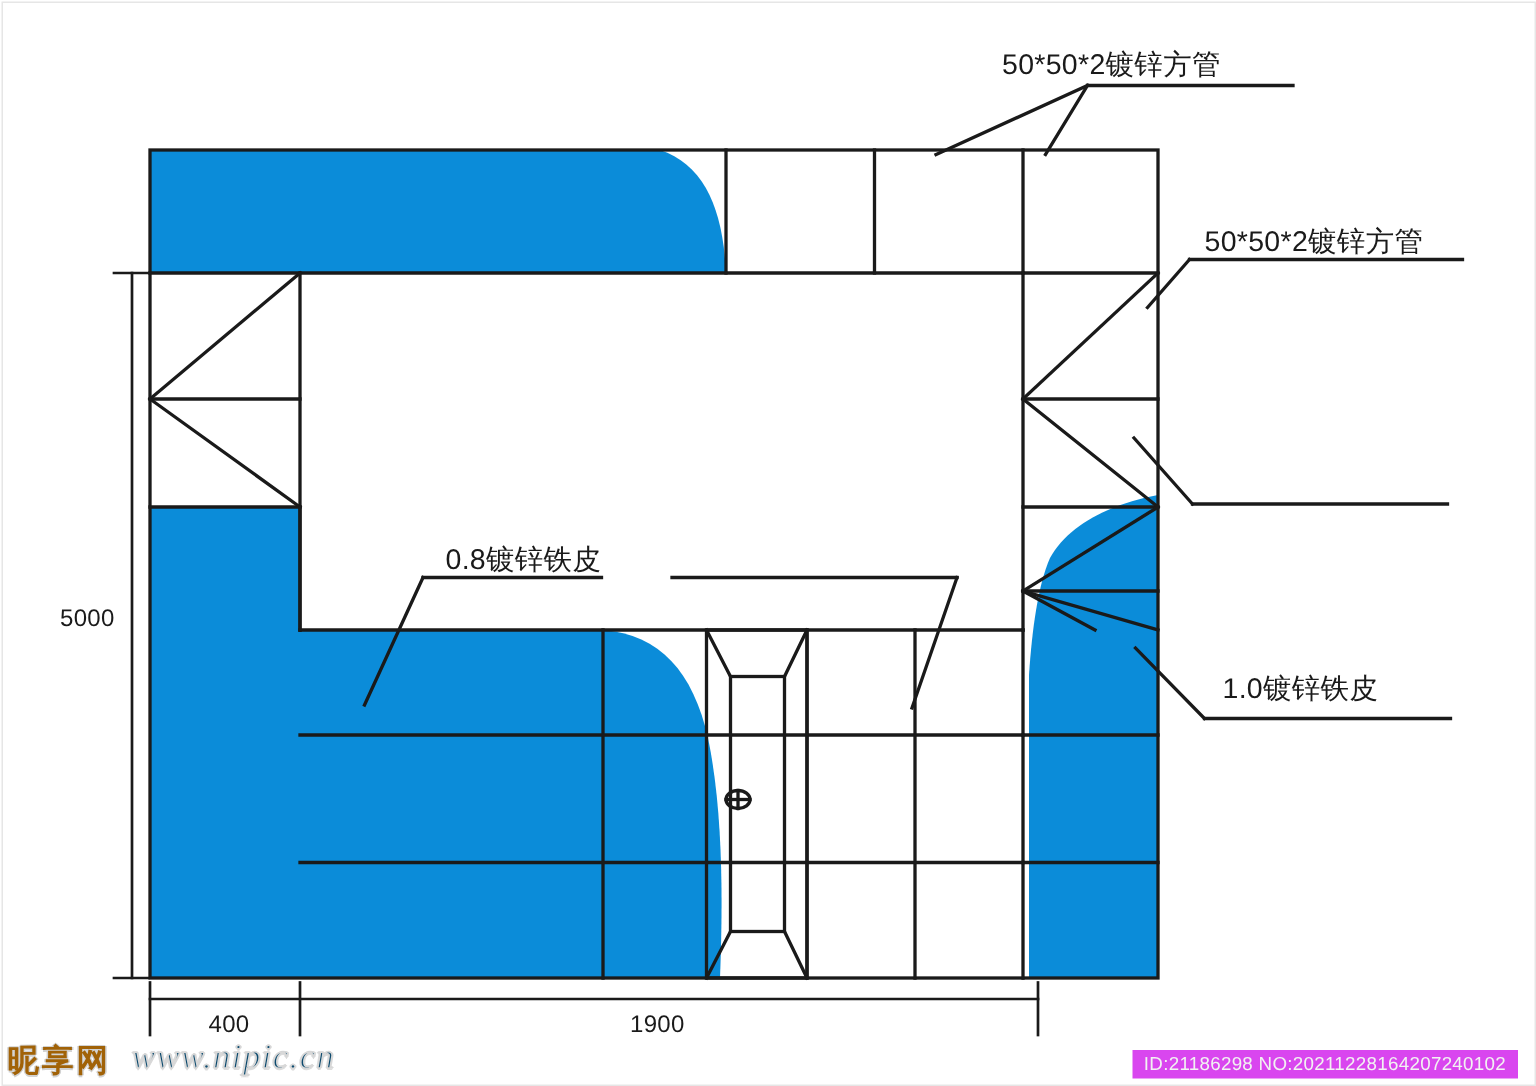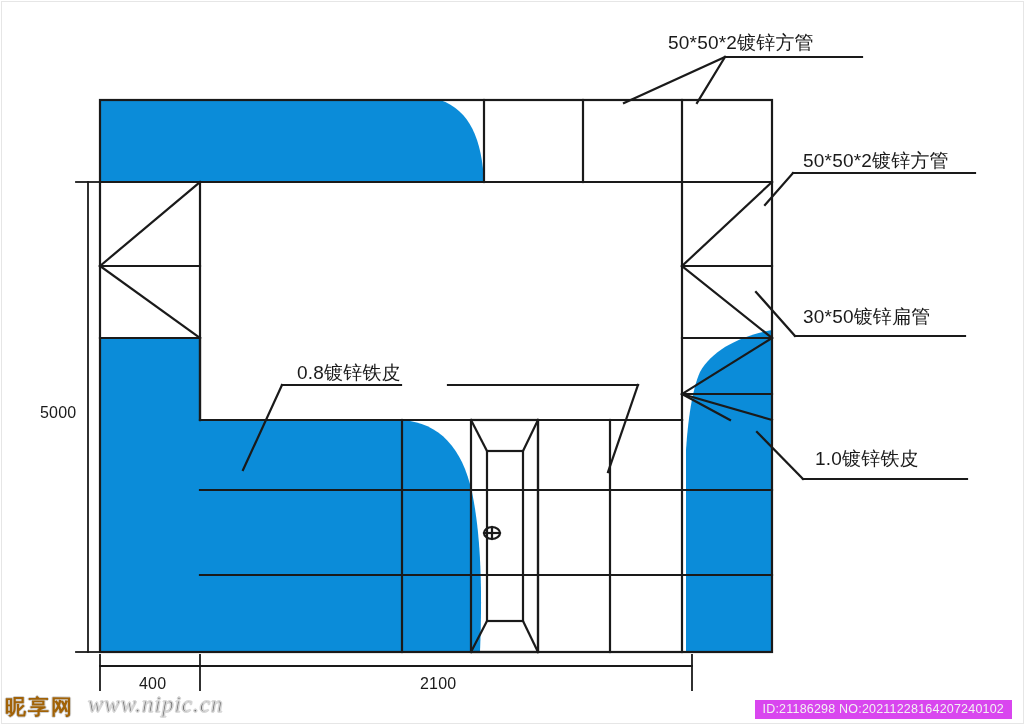--- a/index.html
+++ b/index.html
@@ -41,21 +41,21 @@
   .dim {
     font-size: 16px;
   }
   .wm-site {
     position: absolute;
     left: 6px;
     top: 692px;
     font-family: "Liberation Serif", "DejaVu Serif", serif;
     font-style: italic;
     font-size: 23px;
-    color: #737373;
+    color: #0c4a6e;
     -webkit-text-stroke: 1px #d8d8d8;
     text-shadow:
       -1px 0 #dcdcdc, 1px 0 #dcdcdc,
        0 -1px #dcdcdc, 0 1px #dcdcdc;
     letter-spacing: 1px;
     user-select: none;
   }
   .wm-logo {
     position: absolute;
     left: 5px;
@@ -248,32 +248,31 @@
       <line x1="200" y1="655" x2="200" y2="690"></line>
       <line x1="692" y1="655" x2="692" y2="690"></line>
     </g>
 
   </svg>
 
   <div class="lbl ann" style="left:668px; top:30px;">50*50*2镀锌方管</div>
 
   <div class="lbl ann" style="left:803px; top:148px;">50*50*2镀锌方管</div>
 
-  <div class="lbl ann" style="left:803px; top:304px;">30*50镀锌扁管</div>
 
   <div class="lbl ann" style="left:815px; top:446px;">1.0镀锌铁皮</div>
 
   <div class="lbl ann" style="left:277px; top:360px;margin-left:20px;">0.8镀锌铁皮</div>
 
 
   <div class="lbl dim" style="left:40px; top:404px;">5000</div>
 
   <div class="lbl dim" style="left:139px; top:675px;">400</div>
 
-  <div class="lbl dim" style="left:420px; top:675px;">2100</div>
+  <div class="lbl dim" style="left:420px; top:675px;">1900</div>
 
   <div class="wm-logo">昵享网</div>
 
   <div class="wm-site" style="left:88px;">www.nipic.cn</div>
 
   <div class="wm-id">ID:21186298 NO:20211228164207240102</div>
 
 </div>
 
 </body></html>

